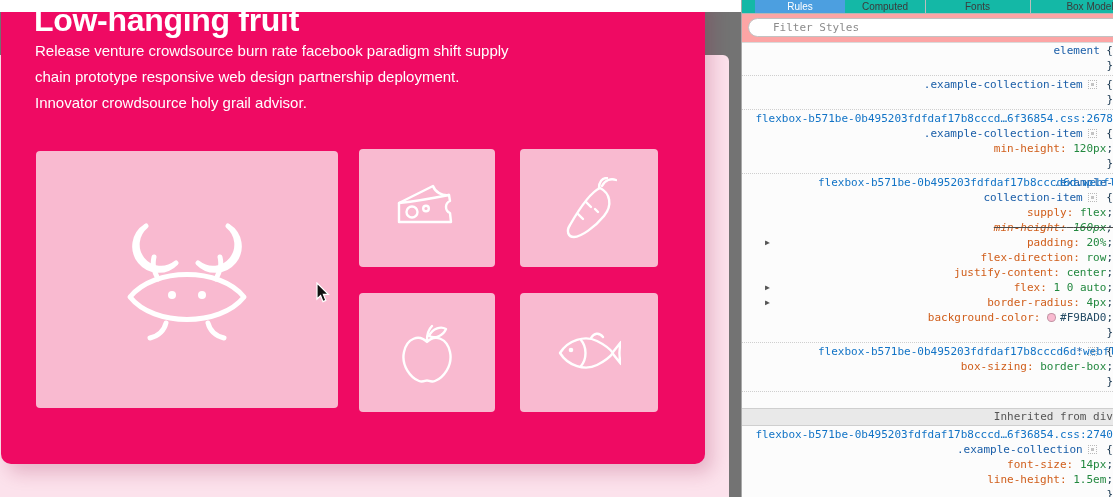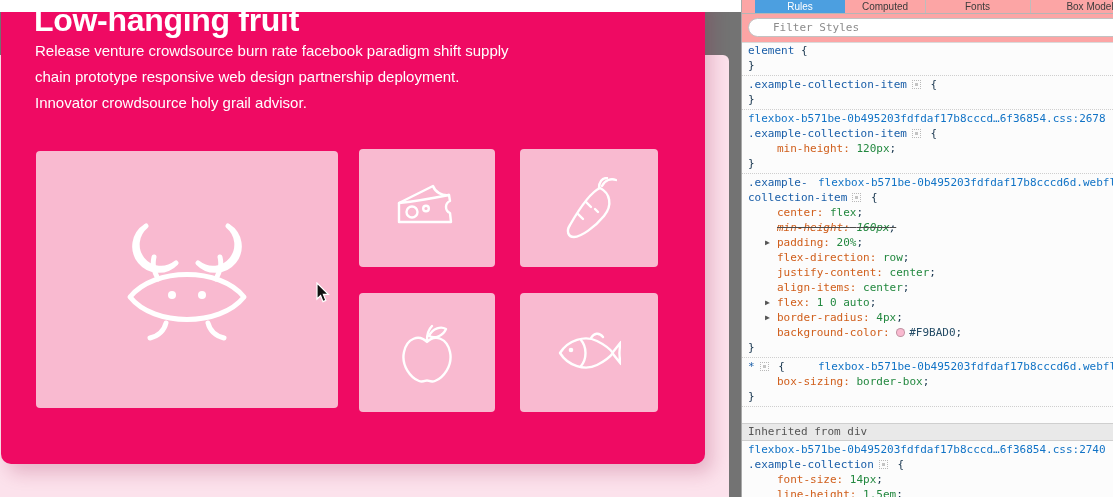--- a/index.html
+++ b/index.html
@@ -20,35 +20,35 @@
   .card-cheese{left:359px;top:137px;width:136px;height:118px;}
   .card-carrot{left:520px;top:137px;width:138px;height:118px;}
   .card-apple {left:359px;top:281px;width:136px;height:119px;}
   .card-fish  {left:520px;top:281px;width:138px;height:119px;}
 
   #cursor{position:absolute;left:316px;top:270px;width:14px;height:21px;}
 
   
   #devtools{position:absolute;left:741px;top:0;width:372px;height:497px;background:#FCFCFC;
     border-left:1px solid #A9A9A9;box-sizing:border-box;overflow:hidden;}
-  #tabbar{position:relative;height:13px;background:#fca5a5;border-bottom:1px solid #B5B5B5;overflow:hidden;
+  #tabbar{position:relative;height:13px;background:#14b8a6;border-bottom:1px solid #B5B5B5;overflow:hidden;
     font-size:10px;color:#3B3B3B;}
   .tab{position:absolute;top:0;height:13px;line-height:13px;text-align:center;cursor:default;}
   .tab.active{background:#4C9FE0;color:#fff;}
   .tabsep{position:absolute;top:0;bottom:0;width:1px;background:#BDBDBD;}
 
   #filterrow{position:relative;height:28px;background:#fca5a5;border-bottom:1px solid #DADADA;}
   #filter-input{position:absolute;left:6px;top:4px;width:390px;height:19px;box-sizing:border-box;
     border:1px solid #C2C2C2;border-radius:10px;padding:0 8px 0 24px;background:#fff;
     font-family:"DejaVu Sans Mono",monospace;font-size:11px;color:#333;outline:none;}
   #filter-input::placeholder{color:#8C8C8C;}
   #magnifier{position:absolute;left:13px;top:8px;width:12px;height:12px;pointer-events:none;}
 
   #rules{position:absolute;left:0;top:42px;right:0;bottom:0;overflow:hidden;
-    font-family:"DejaVu Sans Mono",monospace;font-size:11px;color:#17354E;}
+    font-family:"DejaVu Sans Mono",monospace;font-size:11px;color:#17354E;text-align:right;}
   .rule{padding:1px 0 2px;border-bottom:1px dotted #CFCFCF;}
   .cline{position:relative;height:15px;line-height:15px;padding-left:6px;white-space:nowrap;overflow:hidden;}
   .cline.decl{padding-left:35px;}
   .sel{color:#1A5EA8;}
   .prop{color:#D05E1B;}
   .val{color:#22883F;}
   .val-dark{color:#254C66;}
   .link{color:#1173C6;}
   .link.inline{position:absolute;left:76px;top:0;}
   .arrow{position:absolute;left:23px;top:0;font-size:8px;color:#555;line-height:15px;}
@@ -168,26 +168,25 @@
         </div>
         <div class="rule">
           <div class="cline"><span class="link">flexbox-b571be-0b495203fdfdaf17b8cccd…6f36854.css:2678</span></div>
           <div class="cline"><span class="sel">.example-collection-item</span><span class="gear"></span><span class="brace"> {</span></div>
           <div class="cline decl"><span><span class="prop">min-height:</span> <span class="val">120px</span>;</span></div>
           <div class="cline"><span class="brace">}</span></div>
         </div>
         <div class="rule">
           <div class="cline"><span class="sel">.example-</span><span class="link inline">flexbox-b571be-0b495203fdfdaf17b8cccd6d.webflo</span></div>
           <div class="cline"><span class="sel">collection-item</span><span class="gear"></span><span class="brace"> {</span></div>
-          <div class="cline decl"><span><span class="prop">center:</span> <span class="val">flex</span>;</span></div>
+          <div class="cline decl"><span><span class="prop">supply:</span> <span class="val">flex</span>;</span></div>
           <div class="cline decl"><span class="struck"><span class="prop">min-height:</span> <span class="val">160px</span>;</span></div>
           <div class="cline decl"><span class="arrow">▶</span><span><span class="prop">padding:</span> <span class="val">20%</span>;</span></div>
           <div class="cline decl"><span><span class="prop">flex-direction:</span> <span class="val">row</span>;</span></div>
           <div class="cline decl"><span><span class="prop">justify-content:</span> <span class="val">center</span>;</span></div>
-          <div class="cline decl"><span><span class="prop">align-items:</span> <span class="val">center</span>;</span></div>
           <div class="cline decl"><span class="arrow">▶</span><span><span class="prop">flex:</span> <span class="val">1 0 auto</span>;</span></div>
           <div class="cline decl"><span class="arrow">▶</span><span><span class="prop">border-radius:</span> <span class="val">4px</span>;</span></div>
           <div class="cline decl"><span><span class="prop">background-color:</span> <span class="swatch" style="background: rgb(249, 186, 208);"></span><span class="val val-dark">#F9BAD0</span>;</span></div>
           <div class="cline"><span class="brace">}</span></div>
         </div>
         <div class="rule">
           <div class="cline"><span class="sel">*</span><span class="gear"></span><span class="brace"> {</span><span class="link inline">flexbox-b571be-0b495203fdfdaf17b8cccd6d.webfl</span></div>
           <div class="cline decl"><span><span class="prop">box-sizing:</span> <span class="val">border-box</span>;</span></div>
           <div class="cline"><span class="brace">}</span></div>
         </div>

